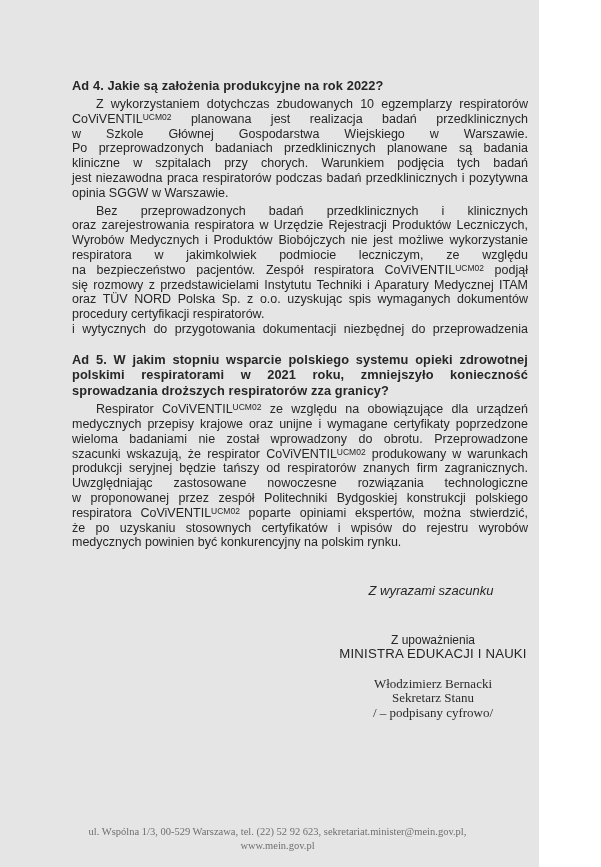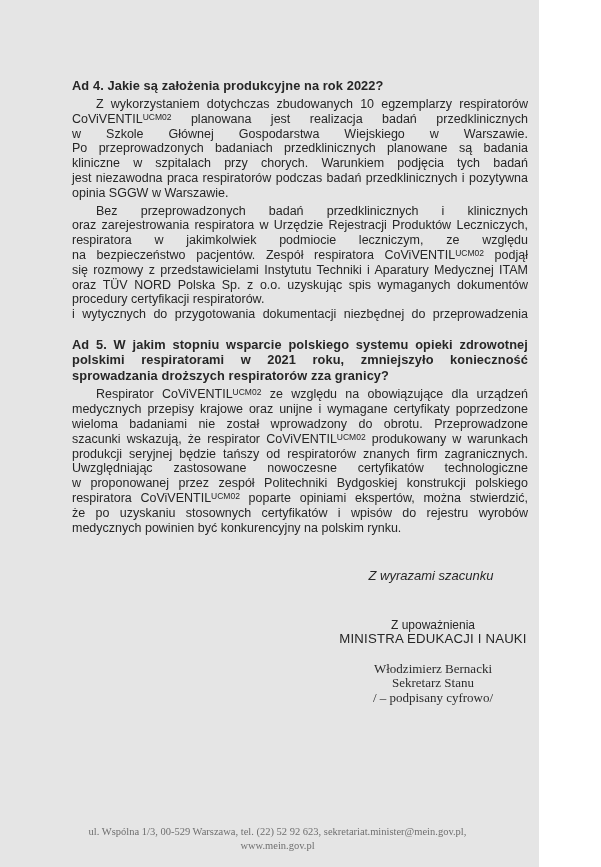--- a/index.html
+++ b/index.html
@@ -123,41 +123,42 @@
         <div class="line">w Szkole Głównej Gospodarstwa Wiejskiego w Warszawie.</div>
         <div class="line">Po przeprowadzonych badaniach przedklinicznych planowane są badania</div>
         <div class="line">kliniczne w szpitalach przy chorych. Warunkiem podjęcia tych badań</div>
         <div class="line">jest niezawodna praca respiratorów podczas badań przedklinicznych i pozytywna</div>
         <div class="line last">opinia SGGW w Warszawie.</div>
       </div>
 
     <div class="para indent lines">
         <div class="line first">Bez przeprowadzonych badań przedklinicznych i klinicznych</div>
         <div class="line">oraz zarejestrowania respiratora w Urzędzie Rejestracji Produktów Leczniczych,</div>
+        <div class="line">Wyrobów Medycznych i Produktów Biobójczych nie jest możliwe wykorzystanie</div>
         <div class="line">respiratora w jakimkolwiek podmiocie leczniczym, ze względu</div>
         <div class="line">na bezpieczeństwo pacjentów. Zespół respiratora CoViVENTIL<sup>UCM02</sup> podjął</div>
         <div class="line">się rozmowy z przedstawicielami Instytutu Techniki i Aparatury Medycznej ITAM</div>
         <div class="line">oraz TÜV NORD Polska Sp. z o.o. uzyskując spis wymaganych dokumentów</div>
         <div class="line last">procedury certyfikacji respiratorów.</div>
         <div class="line">i wytycznych do przygotowania dokumentacji niezbędnej do przeprowadzenia</div>
       </div>
 
     <div class="heading q5 lines">
         <div class="line first">Ad 5. W jakim stopniu wsparcie polskiego systemu opieki zdrowotnej</div>
         <div class="line">polskimi respiratorami w 2021 roku, zmniejszyło konieczność</div>
         <div class="line last">sprowadzania droższych respiratorów zza granicy?</div>
       </div>
 
     <div class="para indent p3 lines">
         <div class="line first">Respirator CoViVENTIL<sup>UCM02</sup> ze względu na obowiązujące dla urządzeń</div>
         <div class="line">medycznych przepisy krajowe oraz unijne i wymagane certyfikaty poprzedzone</div>
         <div class="line">wieloma badaniami nie został wprowadzony do obrotu. Przeprowadzone</div>
         <div class="line">szacunki wskazują, że respirator CoViVENTIL<sup>UCM02</sup> produkowany w warunkach</div>
         <div class="line">produkcji seryjnej będzie tańszy od respiratorów znanych firm zagranicznych.</div>
-        <div class="line">Uwzględniając zastosowane nowoczesne certyfikatów technologiczne</div>
+        <div class="line">Uwzględniając zastosowane nowoczesne rozwiązania technologiczne</div>
         <div class="line">w proponowanej przez zespół Politechniki Bydgoskiej konstrukcji polskiego</div>
         <div class="line">respiratora CoViVENTIL<sup>UCM02</sup> poparte opiniami ekspertów, można stwierdzić,</div>
         <div class="line">że po uzyskaniu stosownych certyfikatów i wpisów do rejestru wyrobów</div>
         <div class="line last">medycznych powinien być konkurencyjny na polskim rynku.</div>
       </div>
 
     <div class="closing">Z wyrazami szacunku</div>
 
     <div class="sig-auth">
       <div class="auth-line">Z upoważnienia</div>

